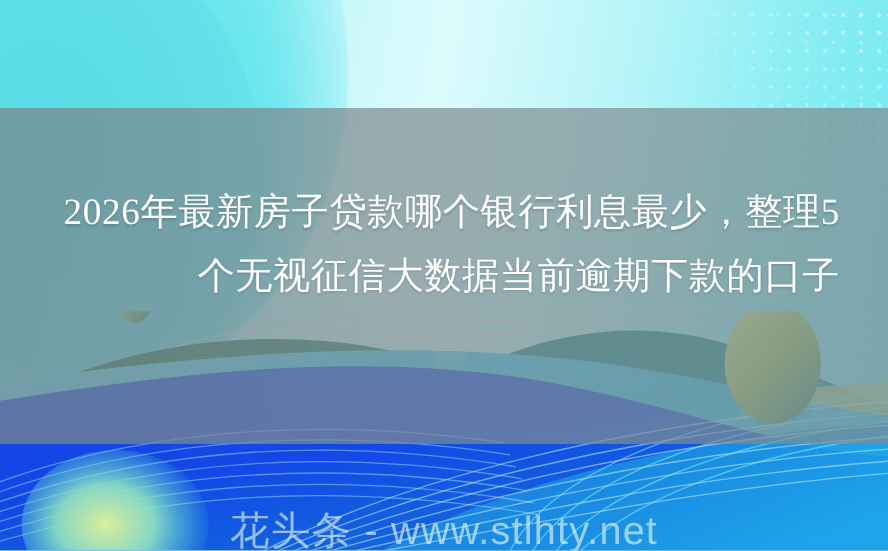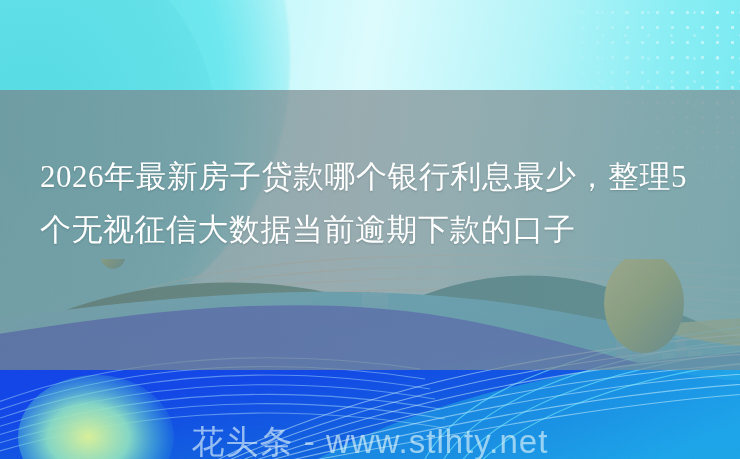--- a/index.html
+++ b/index.html
@@ -88,21 +88,21 @@
         rgba(130,144,148,.58) 60%,
         rgba(128,142,146,.58) 100%);
     background-color:rgba(116,133,138,.30);
   }
 
   
   #headline{
     position:absolute;
     left:40px;right:40px;
     top:150px;
-    text-align:left;
+    text-align:right;
     color:#ffffff;
     font-family:"Liberation Serif","DejaVu Serif",serif;
     font-size:31px;
     line-height:53px;
     letter-spacing:.5px;
     white-space:pre-wrap;
     text-shadow:0 1px 2px rgba(40,60,65,.25);
   }
 
   

